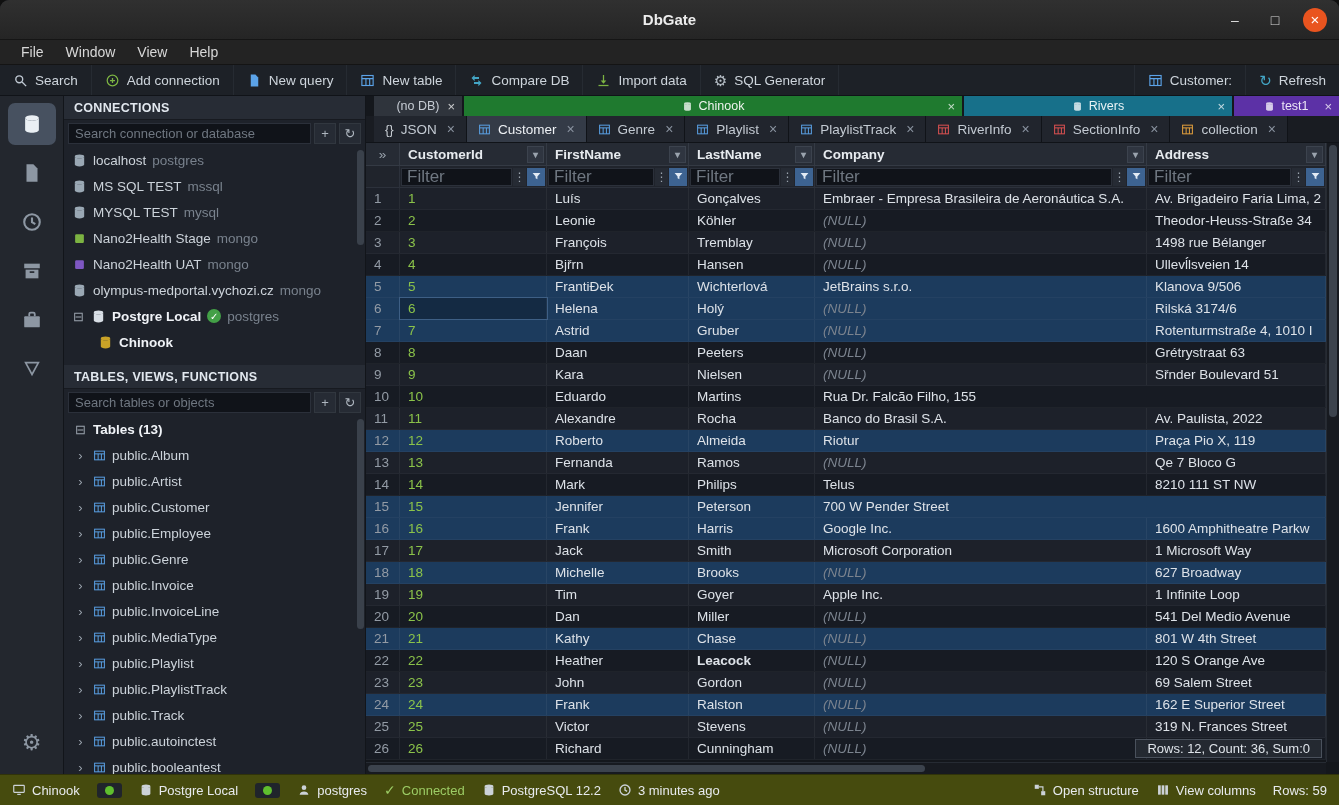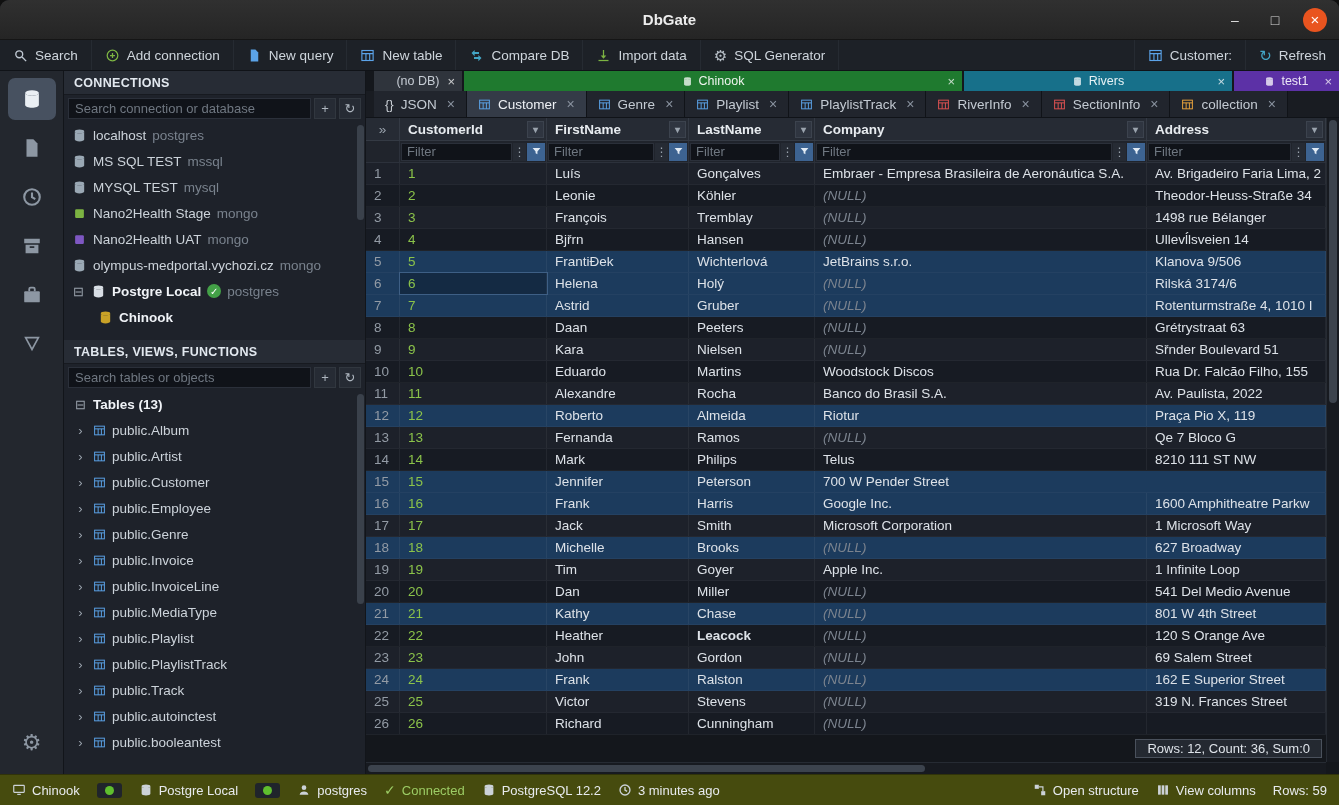--- a/index.html
+++ b/index.html
@@ -84,21 +84,21 @@
   .grid { flex:1; position:relative; overflow:hidden; background:#14171c; }
   .g-header { height:23px; display:flex; background:#262b34; border-bottom:1px solid #343a44; padding-right:13px; }
   .gh-cell { display:flex; align-items:center; font-weight:bold; font-size:13.5px; color:#e7ebef;
              padding-left:8px; border-right:1px solid #343a44; overflow:hidden; }
   .g-corner { justify-content:center; padding-left:0; color:#9aa3ad; font-weight:normal; }
   .gh-dd { margin-left:auto; width:17px; height:17px; flex:0 0 17px; background:#2f3540; border:1px solid #3c434e;
            color:#9aa3ad; font-size:10px; display:flex; align-items:center; justify-content:center; margin-right:2px; }
   .g-filter { height:22px; display:flex; background:#20242c; border-bottom:1px solid #2c313b; padding-right:13px; }
   .gf-cell { display:flex; align-items:center; border-right:1px solid #2c313b; padding:1px; gap:1px; overflow:hidden; }
   .gf-input { flex:1; min-width:0; height:18px; background:#101319; border:1px solid #2b303a; color:#c6ccd4;
-              font-size:13px; padding:0 5px; font-family:inherit; }
+              font-size:17px; padding:0 5px; font-family:inherit; }
   .gf-input::placeholder { color:#6f7781; }
   .gf-kebab { width:13px; height:18px; flex:0 0 13px; background:#262b34; color:#9aa3ad; font-size:12px;
               display:flex; align-items:center; justify-content:center; }
   .gf-funnel { width:18px; height:18px; flex:0 0 18px; background:#3d6391; color:#e2ebf5;
                display:flex; align-items:center; justify-content:center; }
   .g-body { position:relative; }
   .g-row { display:flex; height:22px; padding-right:13px; border-bottom:1px solid rgba(255,255,255,.035); }
   .g-row.odd { background:#1d212a; }
   .g-row.even { background:#171b23; }
   .g-row.sel { background:#1c3b5d; }
@@ -136,20 +136,26 @@
 
   <div class="titlebar">
     <div class="title">DbGate</div>
     <div class="win-controls" id="win-controls">
         <span class="win-btn">–</span>
         <span class="win-btn">□</span>
         <span class="win-btn close">×</span>
       </div>
   </div>
 
+  <div class="menubar" id="menubar">
+      <div class="menu-item">File</div>
+      <div class="menu-item">Window</div>
+      <div class="menu-item">View</div>
+      <div class="menu-item">Help</div>
+    </div>
 
   <div class="toolbar">
     <div class="tb-group" id="toolbar-left">
         <div class="tb-btn">
           <span class="ic" style="color: rgb(191, 200, 210);">
             <svg width="15" height="15" viewBox="0 0 24 24" fill="currentColor">
               <circle cx="10" cy="10" r="5.5" fill="none" stroke="currentColor" stroke-width="2.2"></circle>
               <path d="M14.5 14.5L21 21" stroke="currentColor" stroke-width="2.2"></path>
             </svg>
           </span>
@@ -769,21 +775,20 @@
               <div class="g-cell" style="width: 142px;">Kara</div>
               <div class="g-cell" style="width: 126px;">Nielsen</div>
               <div class="g-cell null" style="width: 332px;">(NULL)</div>
               <div class="g-cell" style="flex: 1 1 0%;">Sřnder Boulevard 51</div>
             </div>
             <div class="g-row even">
               <div class="g-cell rowno" style="width: 34px;">10</div>
               <div class="g-cell num" style="width: 147px;">10</div>
               <div class="g-cell" style="width: 142px;">Eduardo</div>
               <div class="g-cell" style="width: 126px;">Martins</div>
-              <div class="g-cell" style="width: 332px;">Woodstock Discos</div>
               <div class="g-cell" style="flex: 1 1 0%;">Rua Dr. Falcão Filho, 155</div>
             </div>
             <div class="g-row odd">
               <div class="g-cell rowno" style="width: 34px;">11</div>
               <div class="g-cell num" style="width: 147px;">11</div>
               <div class="g-cell" style="width: 142px;">Alexandre</div>
               <div class="g-cell" style="width: 126px;">Rocha</div>
               <div class="g-cell" style="width: 332px;">Banco do Brasil S.A.</div>
               <div class="g-cell" style="flex: 1 1 0%;">Av. Paulista, 2022</div>
             </div>

